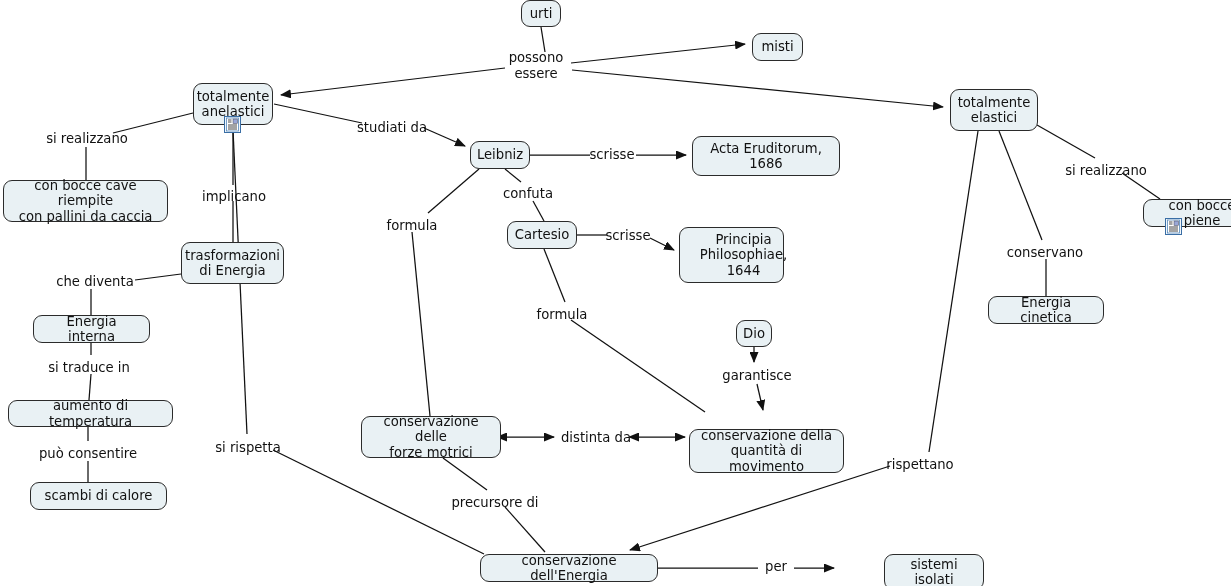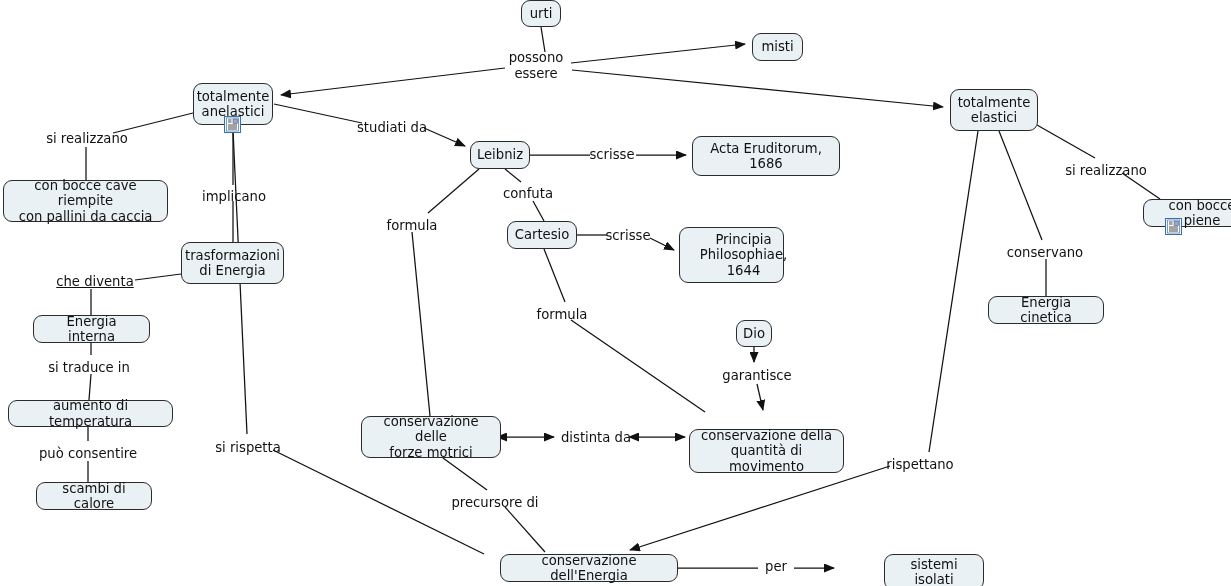--- a/index.html
+++ b/index.html
@@ -209,38 +209,38 @@
   <div class="node" style="left:736px;top:320px;width:36px;height:27px;">Dio</div>
 
   <div class="node" style="left:8px;top:400px;width:165px;height:27px;">aumento di temperatura</div>
 
   <div class="node" style="left:361px;top:416px;width:140px;height:42px;">conservazione delle
 forze motrici</div>
 
   <div class="node" style="left:689px;top:429px;width:155px;height:44px;">conservazione della
 quantità di movimento</div>
 
-  <div class="node" style="left:36px;top:482px;width:116px;height:28px;">scambi di calore</div>
-
-  <div class="node" style="left:480px;top:554px;width:178px;height:28px;margin-left:20px;">conservazione dell'Energia</div>
+  <div class="node" style="left:30px;top:482px;width:137px;height:28px;">scambi di calore</div>
+
+  <div class="node" style="left:480px;top:554px;width:178px;height:28px;">conservazione dell'Energia</div>
 
   <div class="node" style="left:884px;top:554px;width:100px;height:36px;">sistemi isolati</div>
 
   <div class="label" style="left:536px;top:50px;">possono
 essere</div>
   <div class="label" style="left:87px;top:131px;">si realizzano</div>
   <div class="label" style="left:392px;top:120px;">studiati da</div>
   <div class="label" style="left:612px;top:147px;">scrisse</div>
   <div class="label" style="left:1106px;top:163px;">si realizzano</div>
   <div class="label" style="left:234px;top:189px;">implicano</div>
   <div class="label" style="left:528px;top:186px;">confuta</div>
   <div class="label" style="left:628px;top:228px;">scrisse</div>
   <div class="label" style="left:412px;top:218px;">formula</div>
   <div class="label" style="left:1045px;top:245px;">conservano</div>
-  <div class="label" style="left:95px;top:274px;text-decoration:underline;">che diventa</div>
+  <div class="label" style="left:95px;top:274px;">che diventa</div>
   <div class="label" style="left:562px;top:307px;">formula</div>
   <div class="label" style="left:89px;top:360px;">si traduce in</div>
   <div class="label" style="left:757px;top:368px;">garantisce</div>
   <div class="label" style="left:248px;top:440px;">si rispetta</div>
   <div class="label" style="left:596px;top:430px;">distinta da</div>
   <div class="label" style="left:88px;top:446px;">può consentire</div>
   <div class="label" style="left:920px;top:457px;">rispettano</div>
   <div class="label" style="left:495px;top:495px;">precursore di</div>
   <div class="label" style="left:776px;top:559px;">per</div>
 

